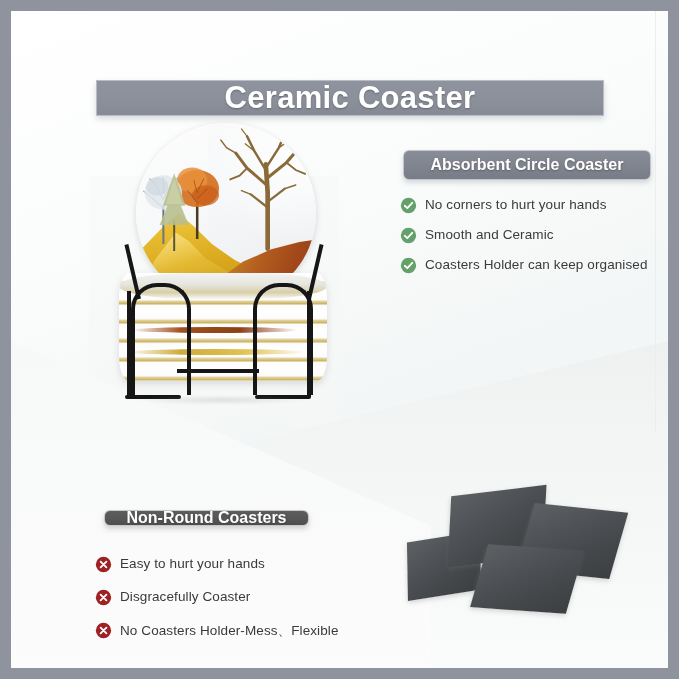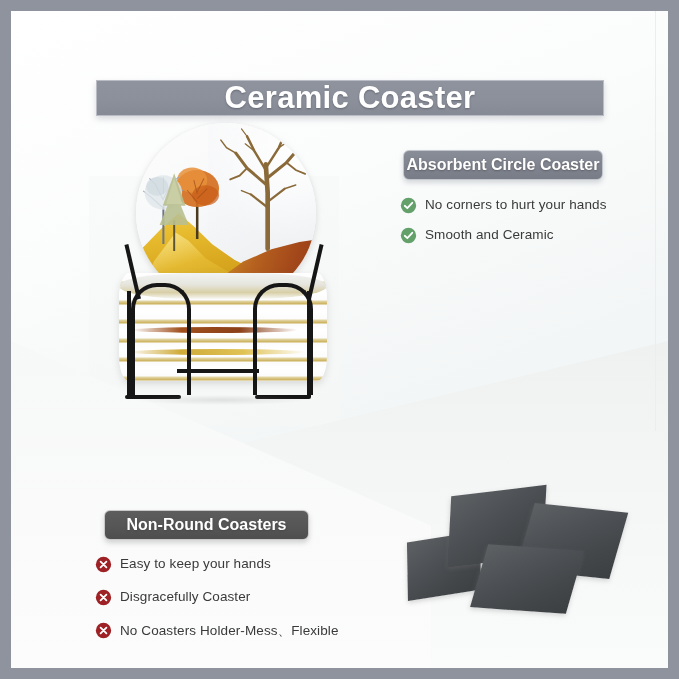--- a/index.html
+++ b/index.html
@@ -105,32 +105,32 @@
   }
   .pill .pill-text {
     color: #ffffff;
     font-weight: bold;
     white-space: nowrap;
     text-shadow: 0 1px 2px rgba(60,60,60,.5);
   }
   .pill-absorbent {
     left: 392px;
     top: 139px;
-    width: 200px;
+    width: 248px;
     height: 30px;
     background: linear-gradient(180deg, #888d98 0%, #80848f 55%, #777c87 100%);
     border: 1px solid #c3c6cc;
     box-shadow: 0 3px 5px rgba(130,135,145,.30);
   }
   .pill-absorbent .pill-text { font-size: 16px; }
   .pill-nonround {
     left: 93px;
     top: 499px;
     width: 205px;
-    height: 30px;
+    height: 16px;
     background: linear-gradient(180deg, #5d5d5d 0%, #565656 55%, #4e4e4e 100%);
     border: 1px solid #c9c9c9;
     box-shadow: 0 3px 5px rgba(120,120,120,.30);
   }
   .pill-nonround .pill-text { font-size: 16px; }
   
   .list {
     position: absolute;
   }
   .list-pros { left: 389px; top: 186px; width: 268px; }
@@ -496,35 +496,44 @@
       </div>
       <div class="list-item">
         <span class="badge">
           <svg width="17" height="17" viewBox="0 0 20 20">
             <circle cx="10" cy="10" r="9" fill="#63a06a"></circle>
             <path d="M5.6 10.3 L8.6 13.2 L14.4 6.8" stroke="#ffffff" stroke-width="2.1" fill="none" stroke-linecap="round" stroke-linejoin="round"></path>
           </svg>
         </span>
         <span class="item-text">Smooth and Ceramic</span>
       </div>
+      <div class="list-item">
+        <span class="badge">
+          <svg width="17" height="17" viewBox="0 0 20 20">
+            <circle cx="10" cy="10" r="9" fill="#63a06a"></circle>
+            <path d="M5.6 10.3 L8.6 13.2 L14.4 6.8" stroke="#ffffff" stroke-width="2.1" fill="none" stroke-linecap="round" stroke-linejoin="round"></path>
+          </svg>
+        </span>
+        <span class="item-text">Coasters Holder can keep organised</span>
+      </div>
     </div>
 
     <div class="pill pill-nonround">
       <span class="pill-text">Non-Round Coasters</span>
     </div>
 
     <div class="list list-cons">
       <div class="list-item">
         <span class="badge">
           <svg width="17" height="17" viewBox="0 0 20 20">
             <circle cx="10" cy="10" r="9" fill="#9e2225"></circle>
             <path d="M6.6 6.6 L13.4 13.4 M13.4 6.6 L6.6 13.4" stroke="#ffffff" stroke-width="2.1" fill="none" stroke-linecap="round"></path>
           </svg>
         </span>
-        <span class="item-text">Easy to keep your hands</span>
+        <span class="item-text">Easy to hurt your hands</span>
       </div>
       <div class="list-item">
         <span class="badge">
           <svg width="17" height="17" viewBox="0 0 20 20">
             <circle cx="10" cy="10" r="9" fill="#9e2225"></circle>
             <path d="M6.6 6.6 L13.4 13.4 M13.4 6.6 L6.6 13.4" stroke="#ffffff" stroke-width="2.1" fill="none" stroke-linecap="round"></path>
           </svg>
         </span>
         <span class="item-text">Disgracefully Coaster</span>
       </div>

